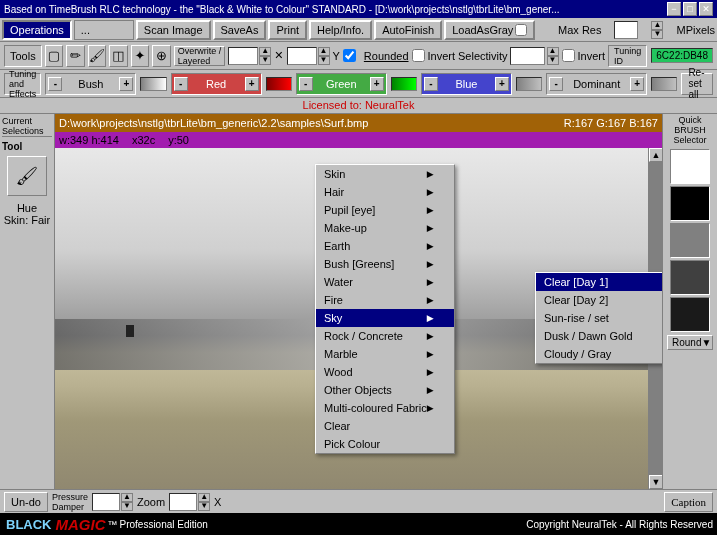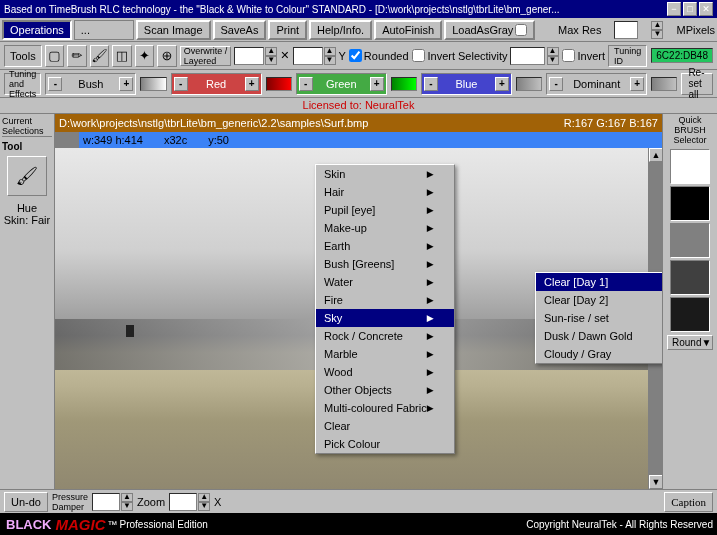--- a/index.html
+++ b/index.html
@@ -93,21 +93,21 @@
       border: 1px solid;
       border-color: #808080 #fff #fff #808080;
       padding: 2px 5px;
       font-size: 11px;
       height: 22px;
       display: flex; align-items: center;
     }
     .invert-group {
       display: flex; align-items: center; gap: 3px;
     }
-    .checkbox-label { display: flex; align-items: center; gap: 2px; font-size: 11px; }
+    .checkbox-label { display: flex; align-items: center; gap: 8px; font-size: 11px; text-decoration: underline; }
     .size-group { display: flex; align-items: center; gap: 1px; }
     .num-input {
       width: 30px; height: 18px;
       border: 1px inset #808080;
       background: white;
       text-align: center;
       font-size: 11px;
     }
     .spin-btn {
       width: 12px; height: 9px;
@@ -234,25 +234,25 @@
     }
     .image-path-bar {
       background: #a16207;
       color: white;
       padding: 8px 4px;
       font-size: 11px;
       height: 18px;
       display: flex; align-items: center; justify-content: space-between;
     }
     .image-info-bar {
-      background: #3b82f6;
+      background: #a21caf;
       padding: 1px 4px;
       font-size: 10px;
-      display: flex; gap: 21px;
-      height: 16px; align-items: center; margin-left: 24px;
+      display: flex; gap: 13px;
+      height: 16px; align-items: center;
     }
     .image-canvas {
       width: calc(100% - 14px);
       height: calc(100% - 34px);
       background: #606060;
       position: relative;
       overflow: hidden;
     }
     .scrollbar-v {
       position: absolute; right: 0; top: 34px;
@@ -717,19 +717,19 @@
       <div class="spin-btn">▲</div>
       <div class="spin-btn">▼</div>
     </div>
   </div>
   <span>X</span>
   <div class="bottom-btn" style="margin-left:auto;font-family:Liberation Serif, serif;">Caption</div>
 </div>
 
 <div class="footer">
   <div class="footer-logo">
-    <span style="background:#000; color:#f0abfc; font-weight:bold; font-size:13px; padding:0 2px;">BLACK</span>
+    <span style="background:#000; color:#7dd3fc; font-weight:bold; font-size:13px; padding:0 2px;">BLACK</span>
     <span style="color:#cc0000; font-weight:bold; font-size:15px; font-style:italic;">MAGIC</span>
     <span style="color:#fff; font-size:10px;">™</span>
     <span style="color:#fff; font-size:10px;">Professional Edition</span>
   </div>
   <span style="color:#fff; font-size:10px;">Copyright NeuralTek - All Rights Reserved</span>
 </div>
 
 </body></html>

